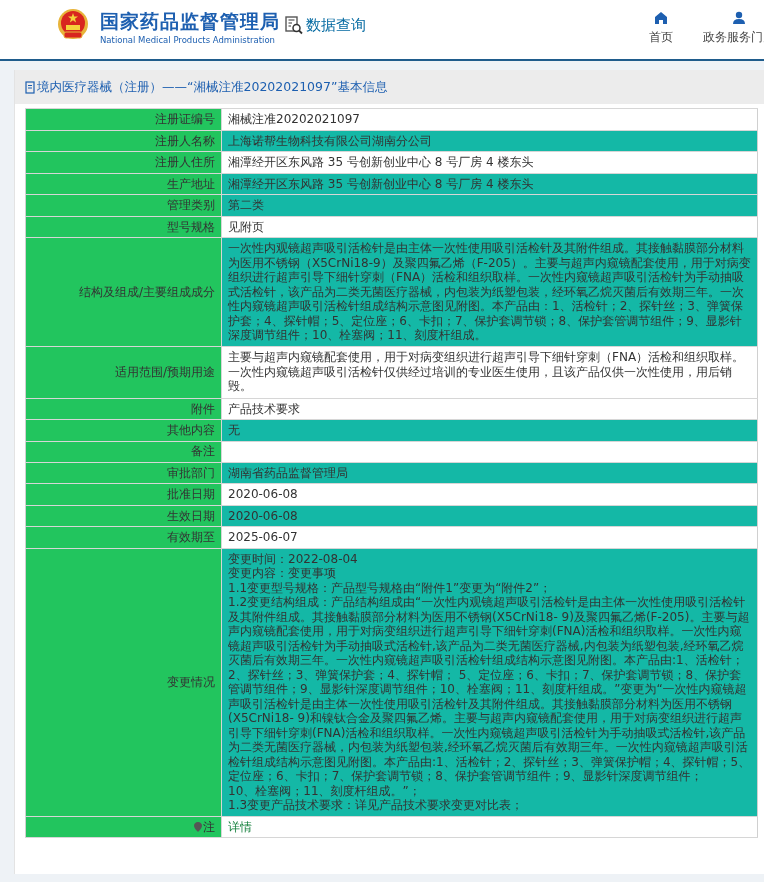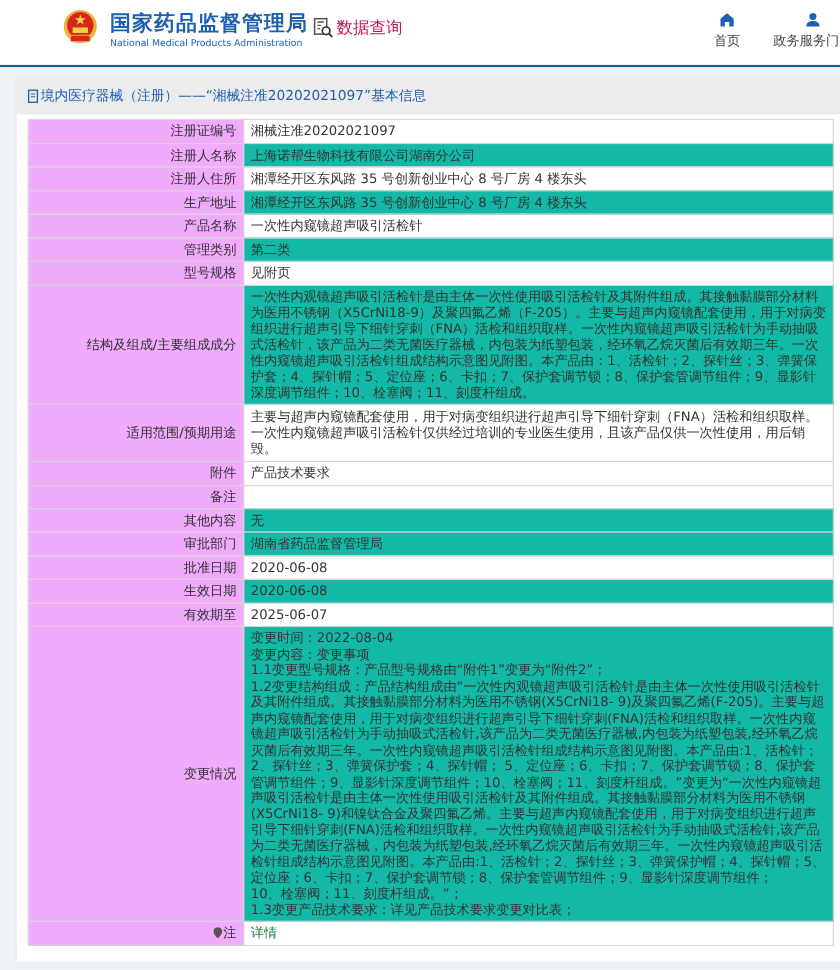--- a/index.html
+++ b/index.html
@@ -5,33 +5,33 @@
   * { box-sizing: border-box; margin: 0; padding: 0; }
   html, body { width: 764px; height: 882px; overflow: hidden; background: #eef2f6; font-family: "DejaVu Sans", "Liberation Sans", sans-serif; color: #333; }
   .topbar { position: absolute; left: 0; top: 0; width: 764px; height: 61px; background: #fff; border-bottom: 2px solid #1f5c8c; padding-left: 34px; }
   .topbar-inner { position: relative; width: 100%; height: 59px; }
   .emblem { position: absolute; left: 22px; top: 8px; width: 34px; height: 34px; }
   .brand { position: absolute; left: 66px; top: 10px; }
   .brand-cn { font-size: 19px; font-weight: bold; color: #1d5fb0; letter-spacing: 1px; line-height: 22px; }
   .brand-en { font-size: 8.5px; color: #1d5fb0; line-height: 12px; margin-top: 2px; white-space: nowrap; }
   .dataq { position: absolute; left: 250px; top: 15px; display: flex; align-items: center; }
   .dataq svg { width: 20px; height: 20px; }
-  .dataq span { font-size: 15px; color: #be185d; margin-left: 2px; }
+  .dataq span { font-size: 15px; color: #0369a1; margin-left: 2px; }
   .nav-item { position: absolute; top: 10px; text-align: center; font-size: 12px; color: #444; }
   .nav-item .ico { display: block; height: 16px; margin: 0 auto 3px; }
   .nav-home { left: 612px; width: 30px; }
   .nav-portal { left: 665px; width: 80px; }
 
   .panel { position: absolute; left: 14px; top: 70px; width: 750px; height: 812px; background: #fff; border-left: 1px solid #e3e3e3; }
   .panel-head { height: 34px; background: #ececec; padding-left: 10px; display: flex; align-items: center; font-size: 12.5px; color: #1d5fb0; }
   .panel-head .doc-ico { width: 11px; height: 13px; margin-right: 1px; }
   .table-wrap { position: absolute; left: 10px; top: 38px; width: 733px; }
   table { width: 100%; border-collapse: collapse; font-size: 12px; border: 1px solid #d0d0d0; }
   td { border-top: 1px solid #d6d6d6; border-bottom: 1px solid #d6d6d6; vertical-align: middle; line-height: 14.5px; }
-  td.label { width: 196px; background: #f0abfc; text-align: right; padding: 2px 6px 2px 4px; color: #333; border-right: 1px solid #d6d6d6; white-space: nowrap; }
+  td.label { width: 196px; background: #22c55e; text-align: right; padding: 2px 6px 2px 4px; color: #333; border-right: 1px solid #d6d6d6; white-space: nowrap; }
   td.val { padding: 3px 6px; color: #333; }
   tr.alt td.val { background: #14b8a6; }
   tr.h20 td { height: 21px; }
   .detail-link { color: #15803d; cursor: pointer; }
   .pin { display: inline-block; width: 8px; height: 10px; vertical-align: -1px; margin-right: 1px; }
   .bottom-strip { position: absolute; left: 0; top: 874px; width: 764px; height: 8px; background: #eef2f6; }
 </style>
 </head>
 <body>
 
@@ -97,51 +97,47 @@
             <td class="val">上海诺帮生物科技有限公司湖南分公司</td>
           </tr>
       <tr class="h20">
             <td class="label">注册人住所</td>
             <td class="val">湘潭经开区东风路 35 号创新创业中心 8 号厂房 4 楼东头</td>
           </tr>
       <tr class="h20 alt">
             <td class="label">生产地址</td>
             <td class="val">湘潭经开区东风路 35 号创新创业中心 8 号厂房 4 楼东头</td>
           </tr>
-      <tr class="h20">
-            <td class="label">产品名称</td>
-            <td class="val">一次性内窥镜超声吸引活检针</td>
-          </tr>
       <tr class="h20 alt">
             <td class="label">管理类别</td>
             <td class="val">第二类</td>
           </tr>
       <tr class="h20">
             <td class="label">型号规格</td>
             <td class="val">见附页</td>
           </tr>
       <tr class="alt">
             <td class="label" style="height:102px">结构及组成/主要组成成分</td>
             <td class="val">一次性内观镜超声吸引活检针是由主体一次性使用吸引活检针及其附件组成。其接触黏膜部分材料为医用不锈钢（X5CrNi18-9）及聚四氟乙烯（F-205）。主要与超声内窥镜配套使用，用于对病变组织进行超声引导下细针穿刺（FNA）活检和组织取样。一次性内窥镜超声吸引活检针为手动抽吸式活检针，该产品为二类无菌医疗器械，内包装为纸塑包装，经环氧乙烷灭菌后有效期三年。一次性内窥镜超声吸引活检针组成结构示意图见附图。本产品由：1、活检针；2、探针丝；3、弹簧保护套；4、探针帽；5、定位座；6、卡扣；7、保护套调节锁；8、保护套管调节组件；9、显影针深度调节组件；10、栓塞阀；11、刻度杆组成。</td>
           </tr>
       <tr>
             <td class="label" style="height:52px">适用范围/预期用途</td>
             <td class="val">主要与超声内窥镜配套使用，用于对病变组织进行超声引导下细针穿刺（FNA）活检和组织取样。一次性内窥镜超声吸引活检针仅供经过培训的专业医生使用，且该产品仅供一次性使用，用后销毁。</td>
           </tr>
       <tr class="h20">
             <td class="label">附件</td>
             <td class="val">产品技术要求</td>
           </tr>
+      <tr class="h20 alt">
+            <td class="label">其他内容</td>
+            <td class="val">无</td>
+          </tr>
       <tr class="h20">
             <td class="label">备注</td>
             <td class="val"></td>
-          </tr>
-      <tr class="h20 alt">
-            <td class="label">其他内容</td>
-            <td class="val">无</td>
           </tr>
       <tr class="h20 alt">
             <td class="label">审批部门</td>
             <td class="val">湖南省药品监督管理局</td>
           </tr>
       <tr class="h20">
             <td class="label">批准日期</td>
             <td class="val">2020-06-08</td>
           </tr>
       <tr class="h20 alt">

